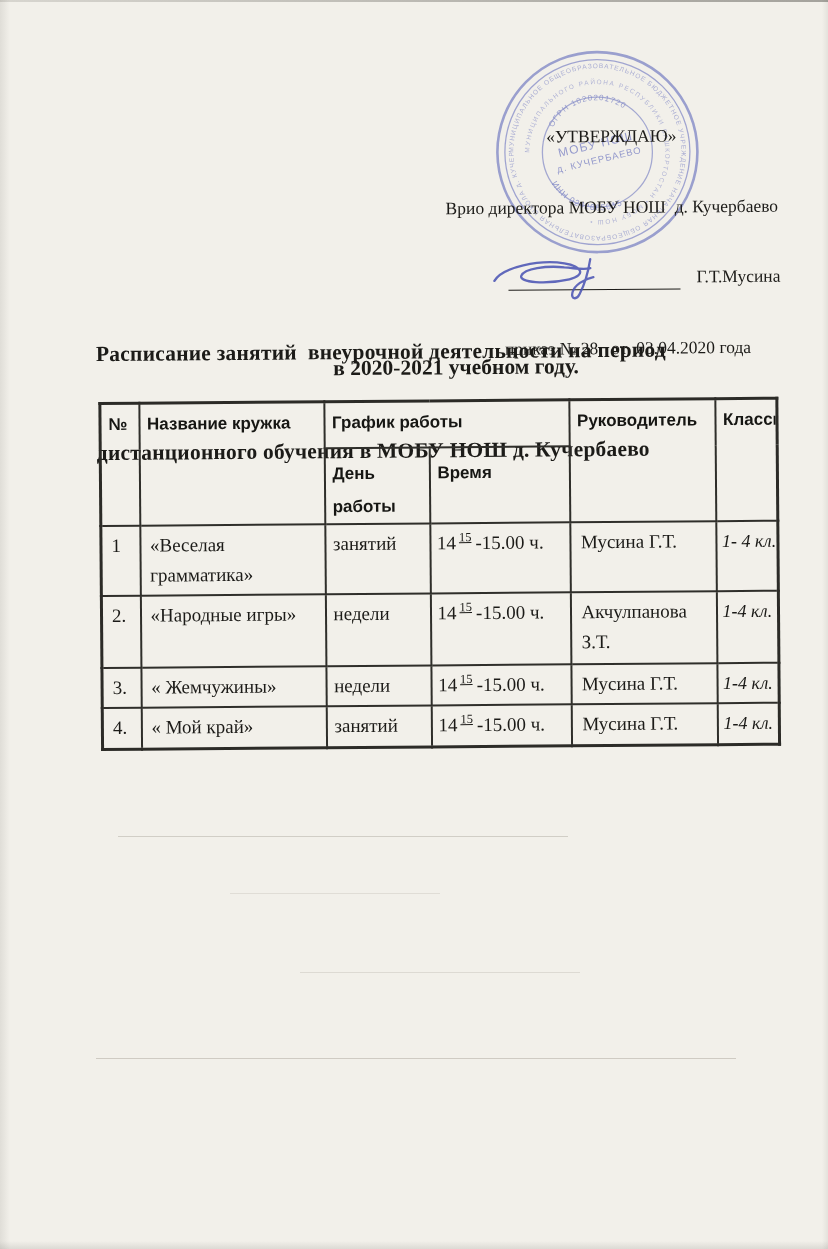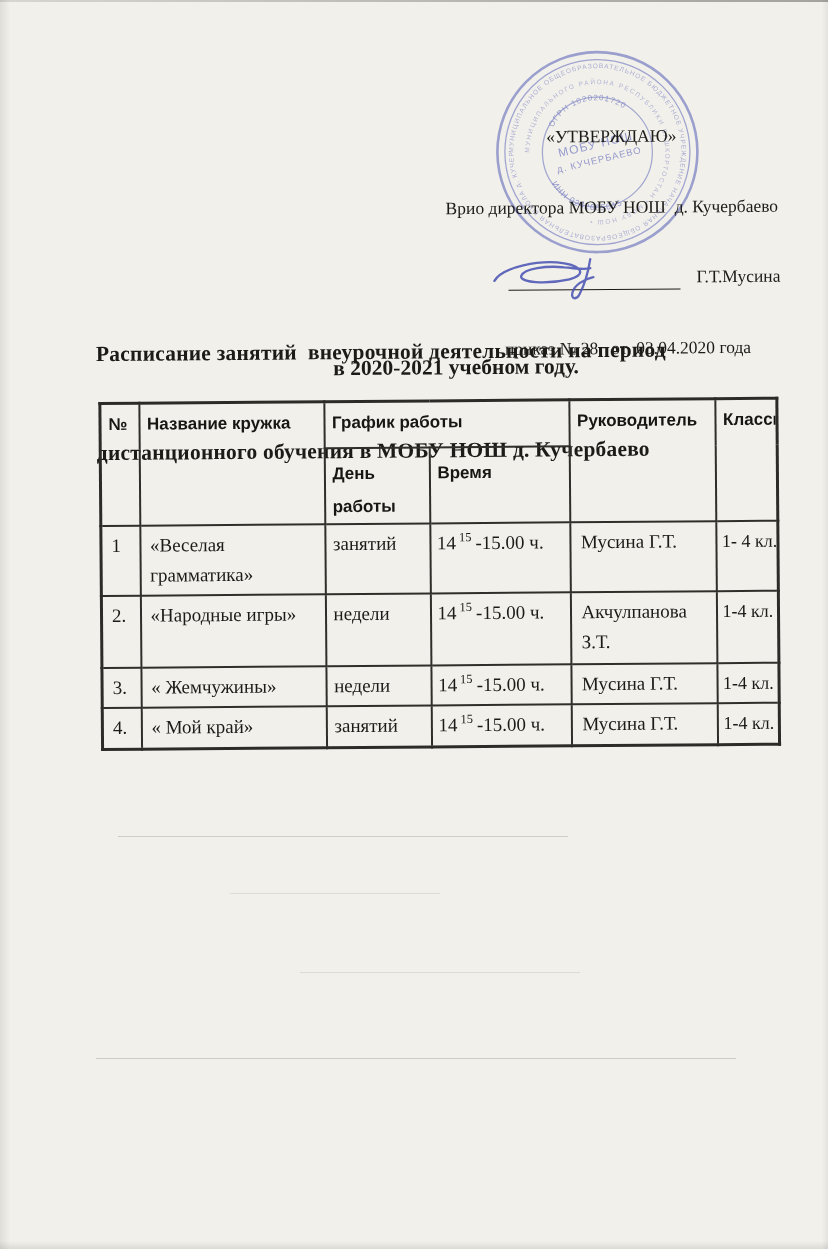--- a/index.html
+++ b/index.html
@@ -40,22 +40,22 @@
   }
   .h2row th { line-height:33px; }
   .h-schedule { text-align:center; }
   .h-time { text-align:center; }
   .h-classes { font-size:16.5px; padding:8px 1px 0 4px; white-space:nowrap; }
   .doc-table td { font-size:19px; line-height:30px; padding:4px 5px 2px 7px; }
   td.c-num  { padding-left:9px; }
   td.c-name { padding-left:9px; }
   td.c-time { white-space:nowrap; padding-left:6px; }
   td.c-leader { padding-left:10px; }
-  td.c-classes { font-size:18px; white-space:nowrap; padding:4px 2px 2px 5px; }
-  sup.ts { font-size:12.5px; vertical-align:super; line-height:0; margin:0 4px 0 3px; }
+  td.c-classes { font-size:18px; white-space:nowrap; padding:4px 2px 2px 5px;font-style:italic; }
+  sup.ts { font-size:12.5px; text-decoration:underline; vertical-align:super; line-height:0; margin:0 4px 0 3px; }
 
   
   .edge-top { position:absolute; top:0; left:0; right:0; height:2px; z-index:5;
     background:linear-gradient(90deg, rgba(110,108,100,.20), rgba(70,68,62,.38) 70%, rgba(70,68,62,.45)); }
   .edge-left { position:absolute; top:0; bottom:0; left:0; width:10px; z-index:5;
     background:linear-gradient(90deg, rgba(60,58,52,.10), rgba(60,58,52,0)); }
   .edge-bottom { position:absolute; bottom:0; left:0; right:0; height:8px; z-index:5;
     background:linear-gradient(0deg, rgba(60,58,52,.12), rgba(60,58,52,0)); }
   .edge-right { position:absolute; top:0; bottom:0; right:0; width:6px; z-index:5;
     background:linear-gradient(270deg, rgba(60,58,52,.08), rgba(60,58,52,0)); }

